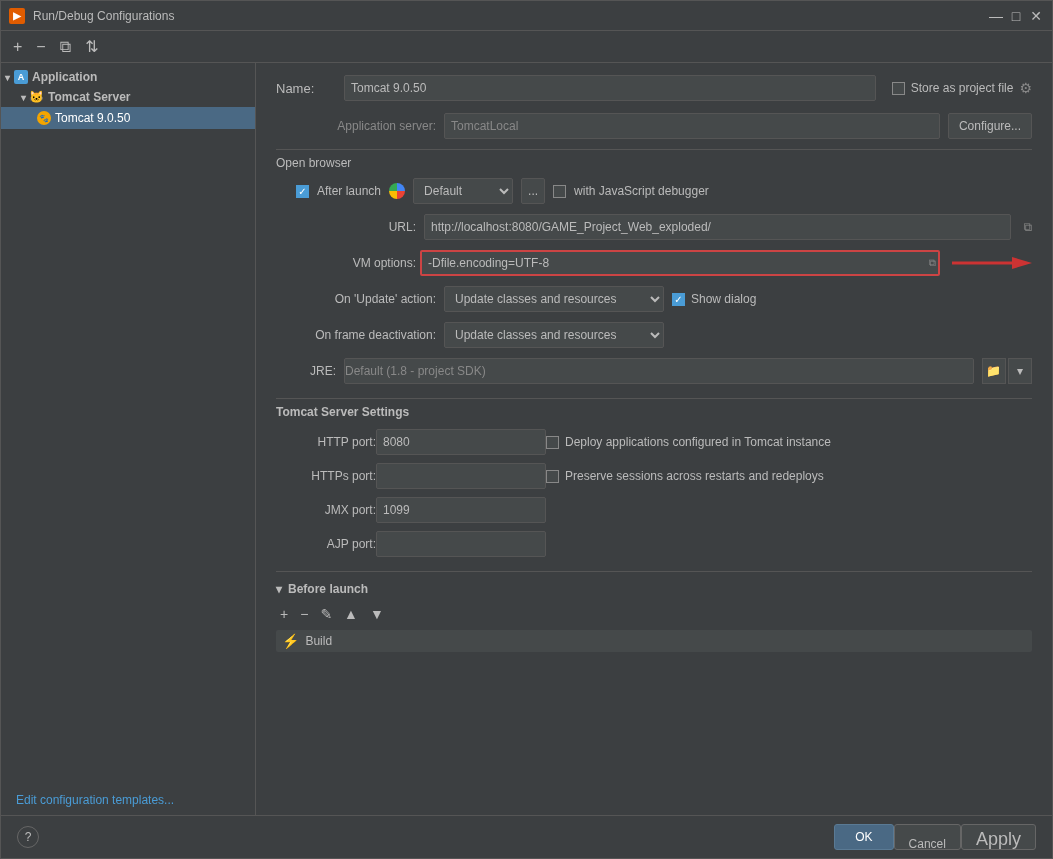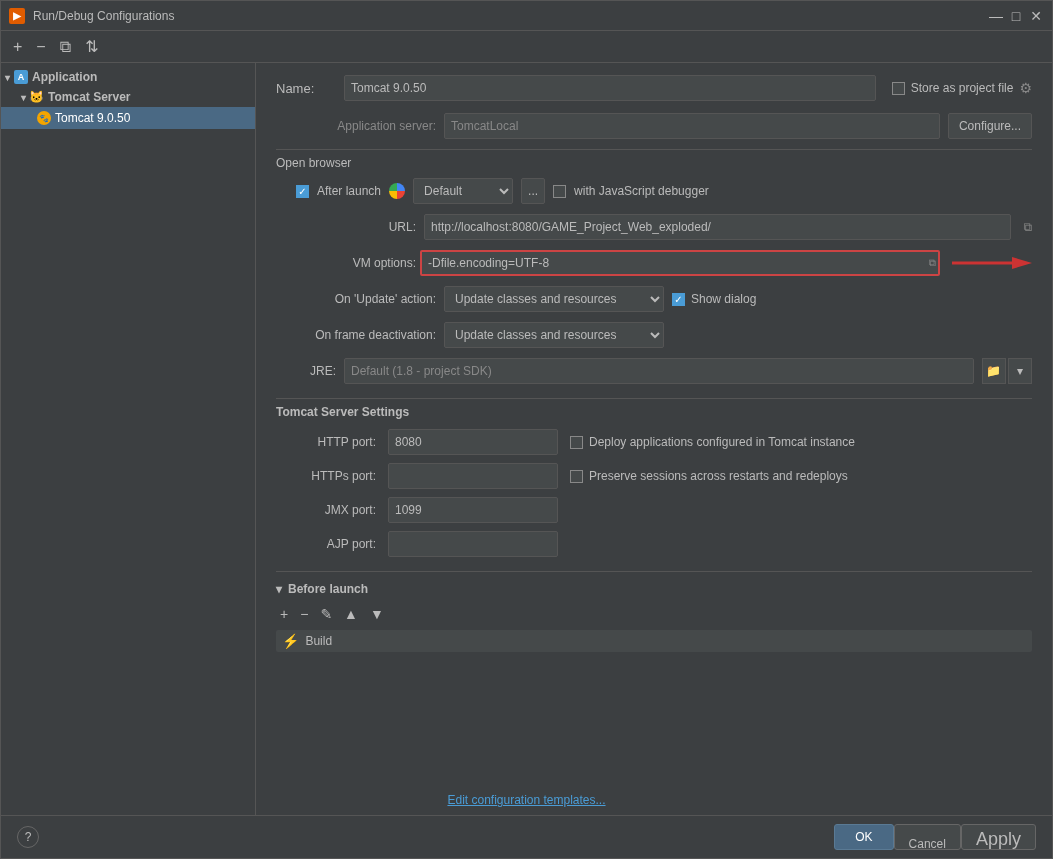--- a/index.html
+++ b/index.html
@@ -336,41 +336,40 @@
       text-align: right;
       color: #bbbbbb;
       font-size: 12px;
     }
 
     .jre-input {
       flex: 1;
       background: #45494a;
       border: 1px solid #555;
       color: #888;
-      padding: 3px 6px;
+      padding: 3px 0;
       font-size: 12px;
       border-radius: 2px;
       height: 26px;
     }
 
     .server-settings-section {
       margin-bottom: 14px;
     }
 
     .server-settings-title {
       font-size: 12px;
       color: #bbbbbb;
       font-weight: bold;
       margin-bottom: 10px;
     }
 
     .port-row {
       display: flex;
       align-items: center;
-      gap: 12px;
       margin-bottom: 8px;
     }
 
     .port-label {
       width: 100px;
       text-align: right;
       color: #bbbbbb;
       font-size: 12px;
     }
 
@@ -493,25 +492,23 @@
       color: #bbbbbb;
       padding: 4px 14px;
       font-size: 18px;
       border-radius: 3px;
       cursor: pointer;
       height: 26px;
     }
 
     .edit-templates {
       color: #4a9cd6;
-      text-decoration: underline;
       cursor: pointer;
       font-size: 12px;
       padding: 4px 8px;
-      text-align: center;
     }
 
     .checkbox-custom {
       width: 13px;
       height: 13px;
       border: 1px solid #888;
       background: #45494a;
       display: inline-flex;
       align-items: center;
       justify-content: center;

